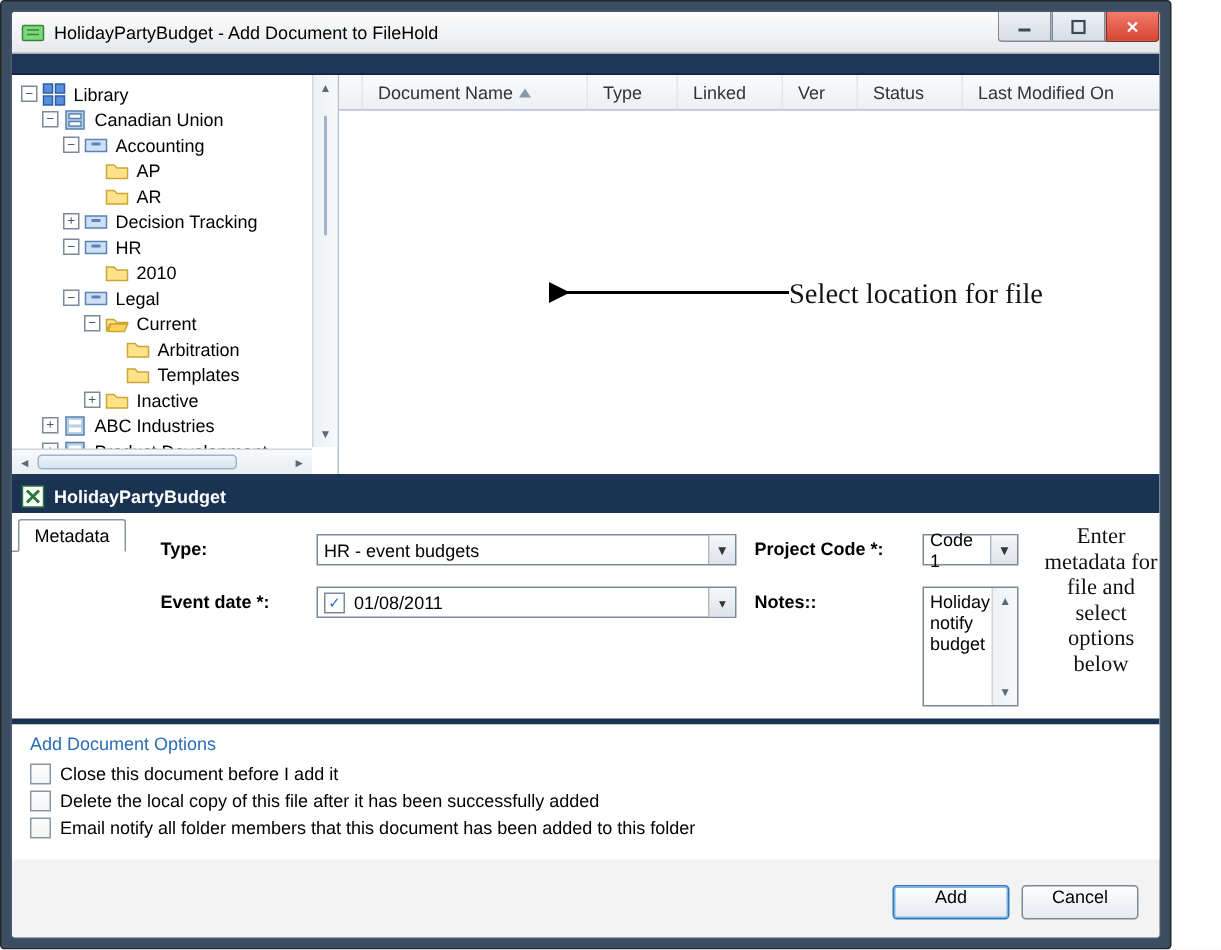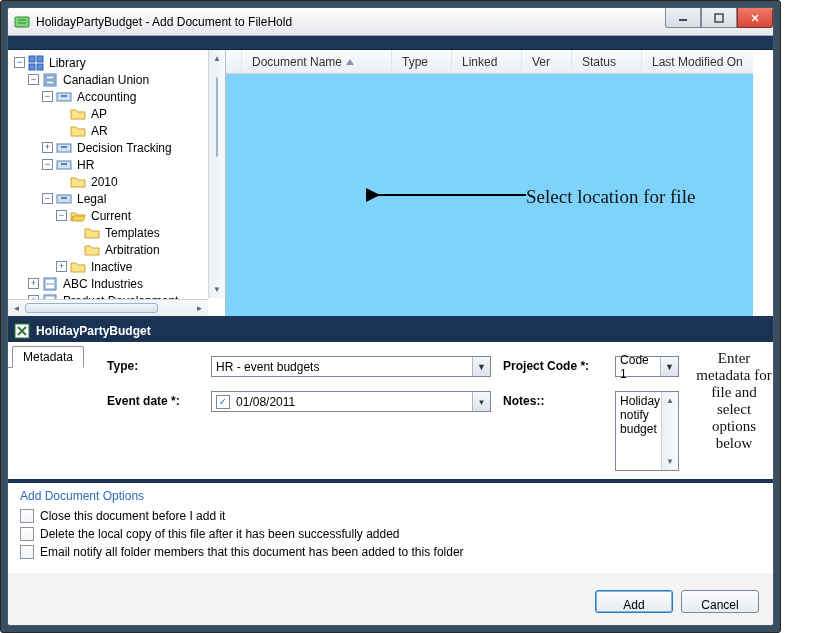--- a/index.html
+++ b/index.html
@@ -27,21 +27,21 @@
 .hsb-thumb-inner{width:80%;height:10px;border:1px solid #9fb4c9;border-radius:3px;background:linear-gradient(#eef4fa,#d7e4f0)}
 .tree ul{list-style:none;margin:0;padding:0}
 .tree li{white-space:nowrap}
 .tree .row{display:flex;align-items:center;height:17px}
 .exp{width:11px;height:11px;border:1px solid #7a8a99;background:#fff;display:flex;align-items:center;justify-content:center;font-size:9px;line-height:1;color:#4a5560;margin-right:3px;flex-shrink:0}
 .exp.blank{border:none;background:transparent}
 .nicon{width:16px;height:16px;margin-right:3px;flex-shrink:0;display:flex;align-items:center;justify-content:center}
 .lbl{padding:0 2px}
 .indent{display:inline-block;flex-shrink:0}
 svg{display:block}
-.right-panel{flex:1;background:#7dd3fc;display:flex;flex-direction:row;position:relative}
+.right-panel{flex:1;background:#8b5cf6;display:flex;flex-direction:column;position:relative}
 .col-header{height:24px;border-bottom:1px solid #cfd6dd;background:linear-gradient(#fafbfc,#ecf0f3);display:flex;align-items:center}
 .col{padding:0 10px;border-right:1px solid #e1e6eb;height:100%;display:flex;align-items:center;color:#333;gap:4px}
 .col.spacer{width:16px;padding:0}
 .sort-caret{width:0;height:0;border-left:4px solid transparent;border-right:4px solid transparent;border-bottom:6px solid #8a98a6}
 .right-body{flex:1;background:#fff;position:relative}
 .annot1{position:absolute;left:300px;top:136px;font-family:Georgia,serif;font-size:19px;color:#111}
 .arrow1{position:absolute;left:140px;top:135px;width:170px;height:20px}
 .mid-section{background:#1b3352;color:#fff}
 .doc-title{height:22px;display:flex;align-items:center;padding:0 6px;font-weight:bold}
 .doc-title .t-icon{width:16px;height:16px;margin-right:6px;display:flex;align-items:center;justify-content:center}
@@ -60,21 +60,21 @@
 .notes-sb{position:absolute;right:0;top:0;bottom:0;width:17px;background:linear-gradient(to right,#eef1f4,#f7f9fb);border-left:1px solid #d0d5da;display:flex;flex-direction:column}
 .annot2-wrap{text-align:center;font-family:Georgia,serif;font-size:15px;color:#111;margin:8px 0 6px 0}
 .arrow2-wrap{position:relative;height:26px}
 .arrow2{position:absolute;left:116px;top:-10px;width:80px;height:50px}
 .navyband2{height:4px;background:#1b3352}
 .options-zone{padding:6px 12px 10px 12px;background:#fff}
 .opt-title{color:#2a6db9;margin-bottom:6px}
 .opt-row{display:flex;align-items:center;margin:4px 0;gap:6px}
 .chkbox{width:14px;height:14px;border:1px solid #8a97a3;background:linear-gradient(#fdfdfd,#f3f5f7)}
 .footer{position:absolute;right:14px;bottom:12px;display:flex;gap:8px}
-.push-btn{min-width:78px;height:23px;border:1px solid #7a8a99;border-radius:3px;background:linear-gradient(#fcfdfe,#e6ebf0);display:flex;align-items:flex-end;justify-content:center}
+.push-btn{min-width:78px;height:23px;border:1px solid #7a8a99;border-radius:3px;background:linear-gradient(#fcfdfe,#e6ebf0);display:flex;align-items:flex-start;justify-content:center}
 .push-btn.default{border-color:#2e78c0;box-shadow:0 0 0 1px #7fb5e6 inset}
 </style>
 </head>
 <body>
 
 <div class="outer-frame">
 <div class="window">
 
   <div class="titlebar">
     <span class="t-icon">
@@ -245,33 +245,33 @@
                         <ul>
                           <li>
                                 <div class="row">
                                   <span class="indent" style="width:56px"></span>
                                   <span class="exp blank"></span>
                             <span class="nicon">
                                     <svg width="16" height="16">
                                       <path d="M1 4h5l2 2h7v7H1z" fill="#ffe28a" stroke="#caa636"></path>
                                     </svg>
                                   </span>
-                            <span class="lbl">Templates</span>
+                            <span class="lbl">Arbitration</span>
                                 </div>
                               </li>
                           <li>
                                 <div class="row">
                                   <span class="indent" style="width:56px"></span>
                                   <span class="exp blank"></span>
                             <span class="nicon">
                                     <svg width="16" height="16">
                                       <path d="M1 4h5l2 2h7v7H1z" fill="#ffe28a" stroke="#caa636"></path>
                                     </svg>
                                   </span>
-                            <span class="lbl">Arbitration</span>
+                            <span class="lbl">Templates</span>
                                 </div>
                               </li>
                         </ul>
                       </li>
                       <li>
                             <div class="row">
                               <span class="indent" style="width:42px"></span>
                               <span class="exp">+</span>
                         <span class="nicon">
                                 <svg width="16" height="16">

